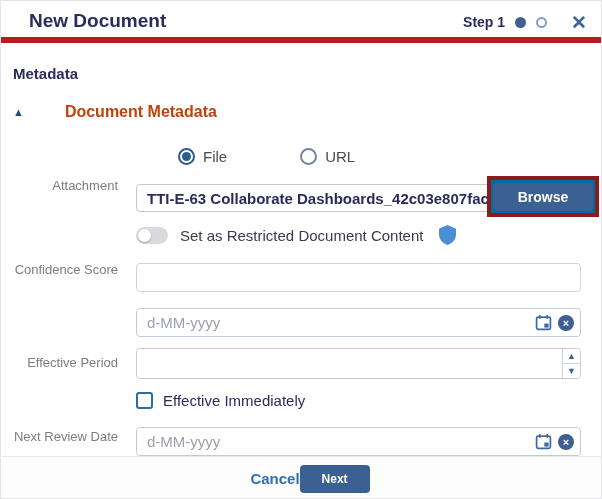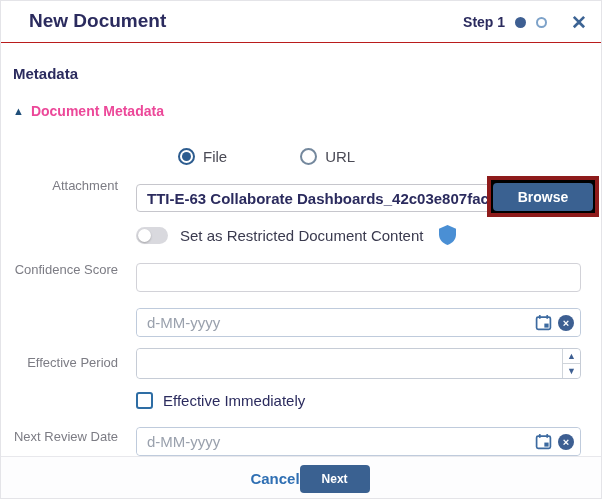--- a/index.html
+++ b/index.html
@@ -4,55 +4,55 @@
 <style>
   * { margin:0; padding:0; box-sizing:border-box; }
   html,body { width:602px; height:499px; }
   body { font-family:"Liberation Sans", sans-serif; background:#fff; }
 
   .dialog { position:relative; width:602px; height:499px; background:#fff;
             border:1px solid #e4e4e8; overflow:hidden; }
 
   
   .header { position:absolute; top:0; left:0; right:0; height:42px;
-            border-bottom:1px solid #b91c1c; background:#fff; display:flex; align-items:center; }
+            border-bottom:6px solid #b91c1c; background:#fff; display:flex; align-items:center; }
   .title { position:absolute; left:28px; top:9px; font-size:19px; font-weight:700; color:#2b2b5e; }
   .step-area { position:absolute; right:14px; top:0; height:42px; display:flex; align-items:center; gap:10px;justify-content:flex-end; }
   .step-label { font-size:14px; font-weight:700; color:#2b2b5e; }
   .dot { width:11px; height:11px; border-radius:50%; display:inline-block; }
   .dot.filled { background:#3e5f92; }
   .dot.empty  { border:2px solid #7da2c9; background:#fff; }
   .close { margin-left:14px; font-size:19px; font-weight:700; color:#3d6494; cursor:pointer; line-height:1; }
 
   
   .metadata-heading { position:absolute; left:12px; top:64px; font-size:15px; font-weight:700; color:#2b2b5e; }
   .doc-metadata-heading { position:absolute; left:12px; top:102px; display:flex; align-items:center; gap:7px; cursor:pointer; }
   .doc-metadata-heading .tri { font-size:11px; color:#1f4e79; }
-  .doc-metadata-heading .txt { font-size:14px; font-weight:700; color:#ec4899; }
+  .doc-metadata-heading .txt { font-size:16px; font-weight:700; color:#c2410c;margin-left:34px; }
 
   
   .field-label { position:absolute; left:0; width:117px; text-align:right;
                  font-size:13px; color:#7c7c84; line-height:15px; }
 
   
   .radio-row { position:absolute; left:130px; top:147px; display:flex; align-items:center; gap:26px; }
   .radio-opt { display:flex; align-items:center; gap:8px; cursor:pointer;padding-left:47px; }
   .radio { width:17px; height:17px; border-radius:50%; border:2px solid #74889d; background:#fff;
            display:flex; align-items:center; justify-content:center; }
   .radio.selected { border-color:#2d5c8f; }
   .radio-dot { width:9px; height:9px; border-radius:50%; background:#2d5c8f; }
   .radio-opt span.lbl { font-size:15px; color:#4a4a55; }
 
   
   .attachment-label { top:177px; }
   .attachment-input { position:absolute; left:135px; top:183px; width:445px; height:28px;
                       border:1px solid #c6c6cc; border-radius:4px; padding:0 10px;
                       font-family:"Liberation Sans", sans-serif; font-size:15px; font-weight:600; color:#2b2b5e; }
   .browse-highlight { position:absolute; left:486px; top:175px; width:112px; height:41px;
-                      border:4px solid #8e1b1b; background:#000000; display:flex;
+                      border:4px solid #8e1b1b; background:#0369a1; display:flex;
                       align-items:center; justify-content:center; }
   .browse-btn { width:100px; height:28px; background:#3a6191; border:none; border-radius:4px;
                 color:#fff; font-size:14px; font-weight:700; cursor:pointer;
                 font-family:"Liberation Sans", sans-serif; }
 
   
   .toggle-row { position:absolute; left:135px; top:224px; display:flex; align-items:center; gap:12px; }
   .toggle { width:32px; height:17px; border-radius:9px; background:#d9d9de; position:relative; cursor:pointer; flex:none; }
   .knob { position:absolute; left:2px; top:2px; width:13px; height:13px; border-radius:50%;
           background:#fff; box-shadow:0 1px 2px rgba(0,0,0,.25); }

